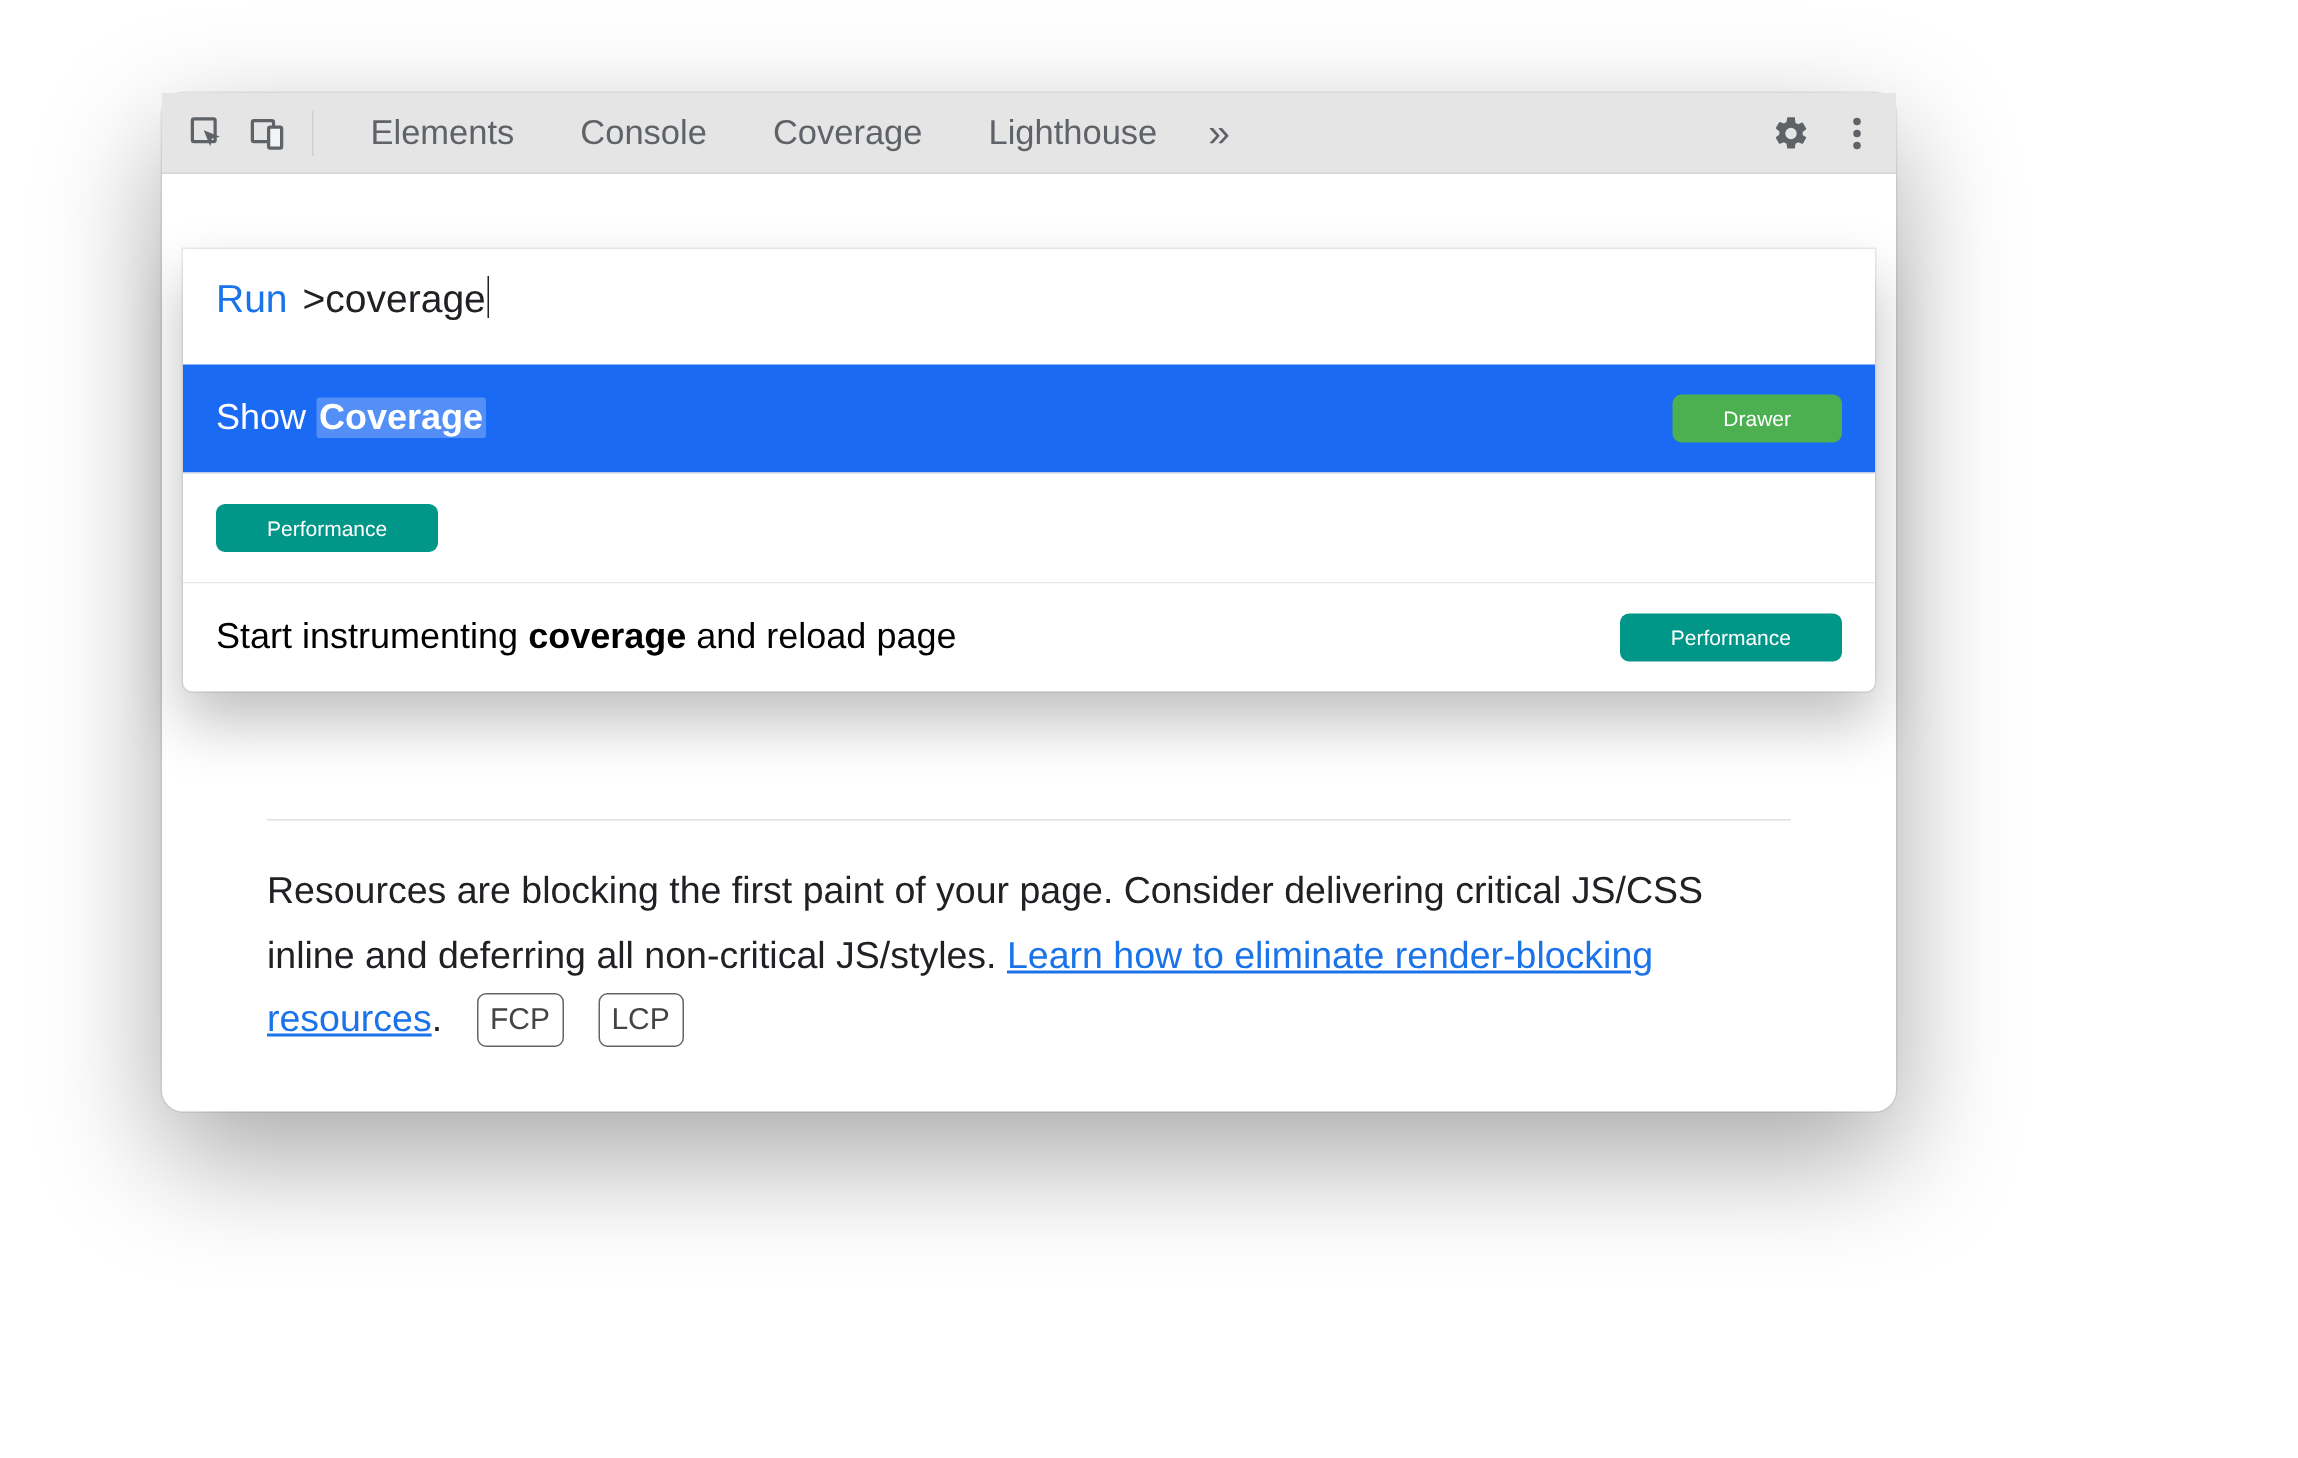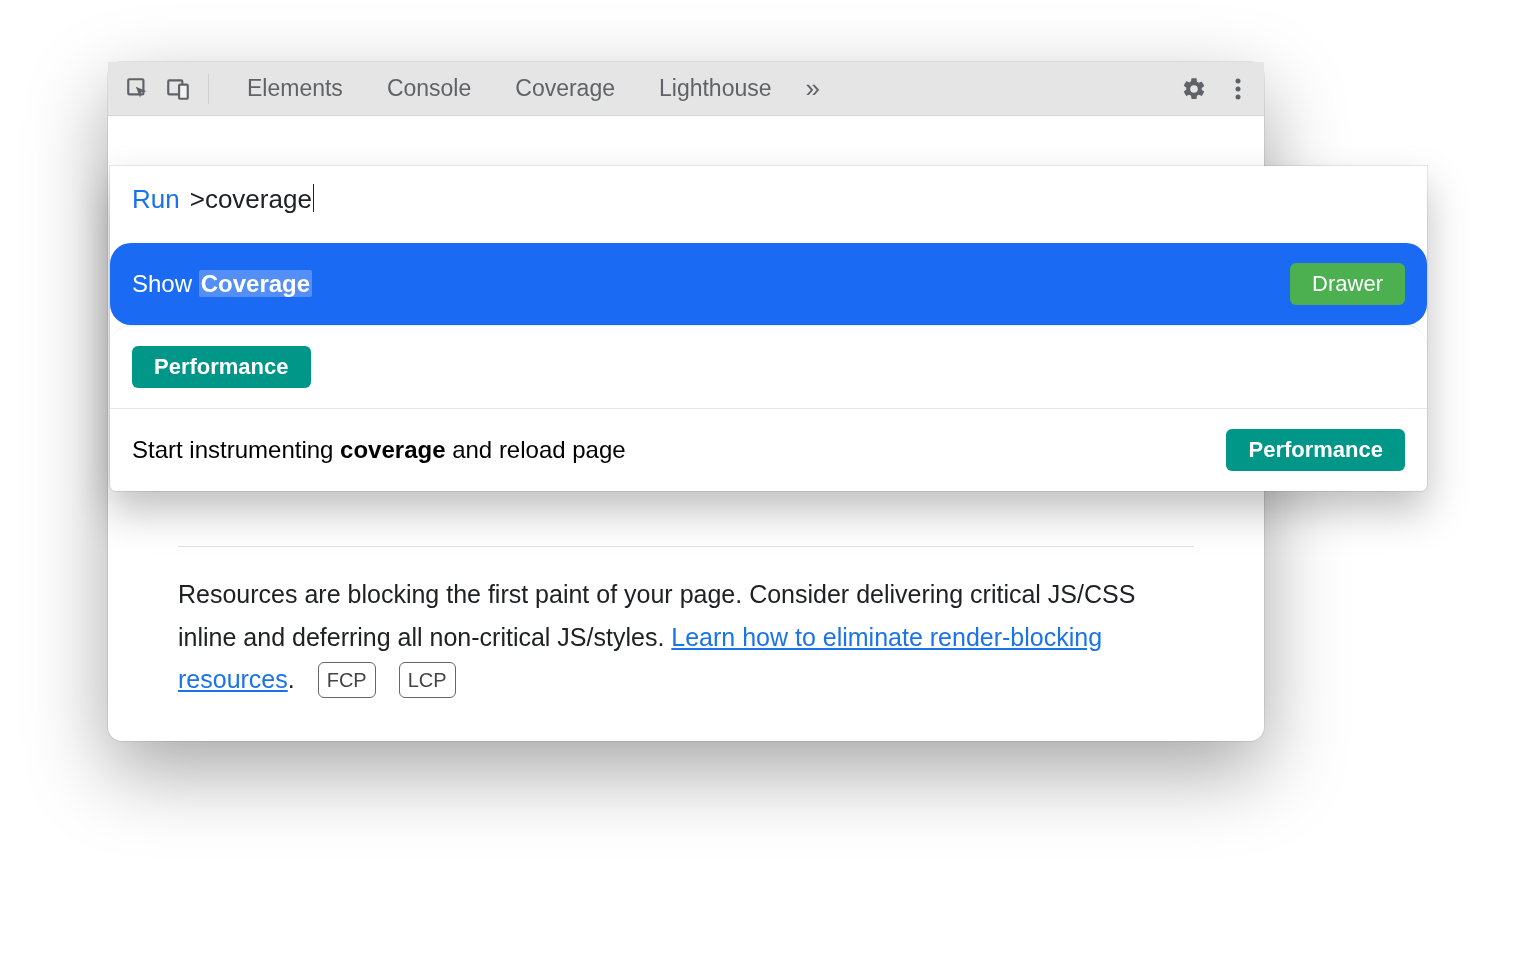--- a/index.html
+++ b/index.html
@@ -92,23 +92,23 @@
     align-items: center;
     gap: 12px;
   }
   .gear, .kebab {
     width: 32px; height: 32px;
     display: flex; align-items: center; justify-content: center;
     color: #5f6368;
   }
   .cmd-panel {
     position: absolute;
-    left: 2px;
+    left: 14px;
     top: 104px;
-    width: 1317px;
+    width: 1128px;
     background: #fff;
     border-radius: 0 0 6px 6px;
     box-shadow: 0 20px 40px rgba(0,0,0,0.25), 0 0 0 1px rgba(0,0,0,0.08);
     z-index: 10;
   }
   .cmd-input-row {
     padding: 18px 22px 28px 22px;
     font-size: 26px;
     display: flex;
     align-items: baseline;
@@ -131,21 +131,20 @@
     margin-left: 1px;
   }
   .cmd-list { }
   .cmd-item {
     display: flex;
     align-items: center;
     justify-content: space-between;
     padding: 20px 22px;
     font-size: 24px;
     border-top: 1px solid #e8e8e8;
-    border-radius: 21px;
   }
   .cmd-item.selected {
     background: #1f6feb;
     background: #1967ff;
     background: #1f6feb;
     color: #fff;
     border-top: none;
   }
   .cmd-item.selected {
     background: #1a6af4;
@@ -153,27 +152,27 @@
   .cmd-item .label-wrap { display: inline; }
   .cmd-item .match {
     font-weight: 700;
   }
   .cmd-item.selected .match {
     background: rgba(255,255,255,0.25);
     padding: 0 2px;
     border-radius: 2px;
   }
   .badge {
-    padding: 8px 22px;
+    padding: 8px 34px;
     border-radius: 6px;
-    font-size: 22px;
+    font-size: 14px;
     color: #fff;
   }
   .badge.drawer { background: #4caf50; }
-  .badge.perf { background: #009688; font-weight: bold; }
+  .badge.perf { background: #009688; }
   .content {
     padding: 430px 70px 40px 70px;
     font-size: 25px;
     line-height: 1.7;
     color: #202124;
   }
   .hr {
     border: none;
     border-top: 1px solid #e0e0e0;
     margin-bottom: 26px;

